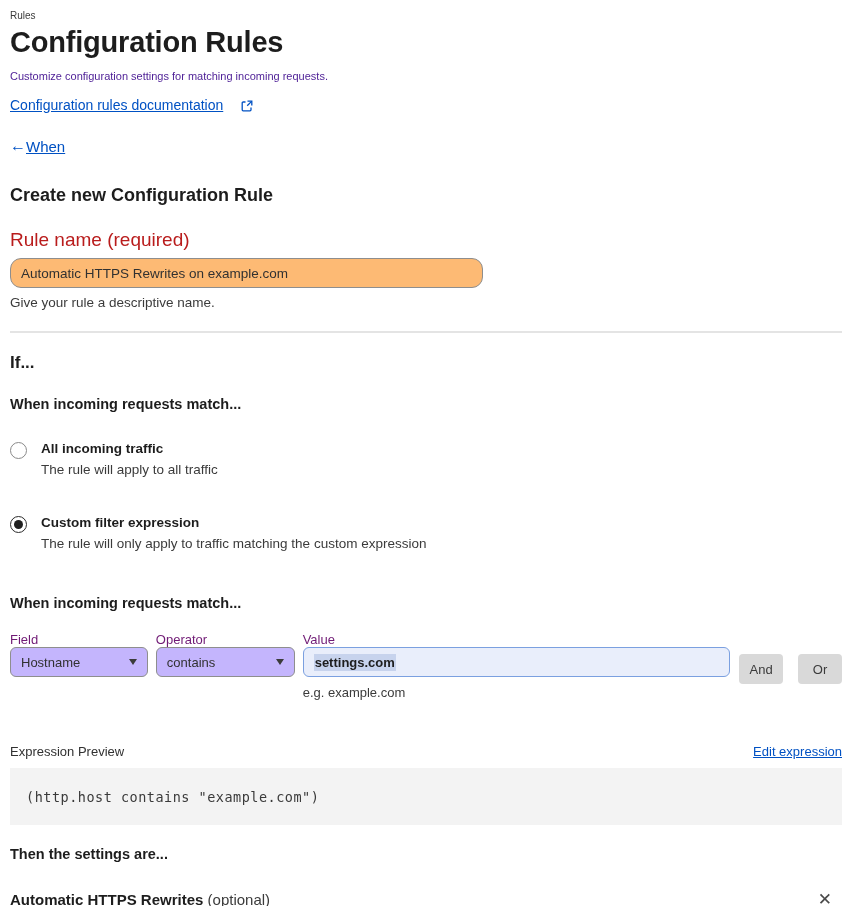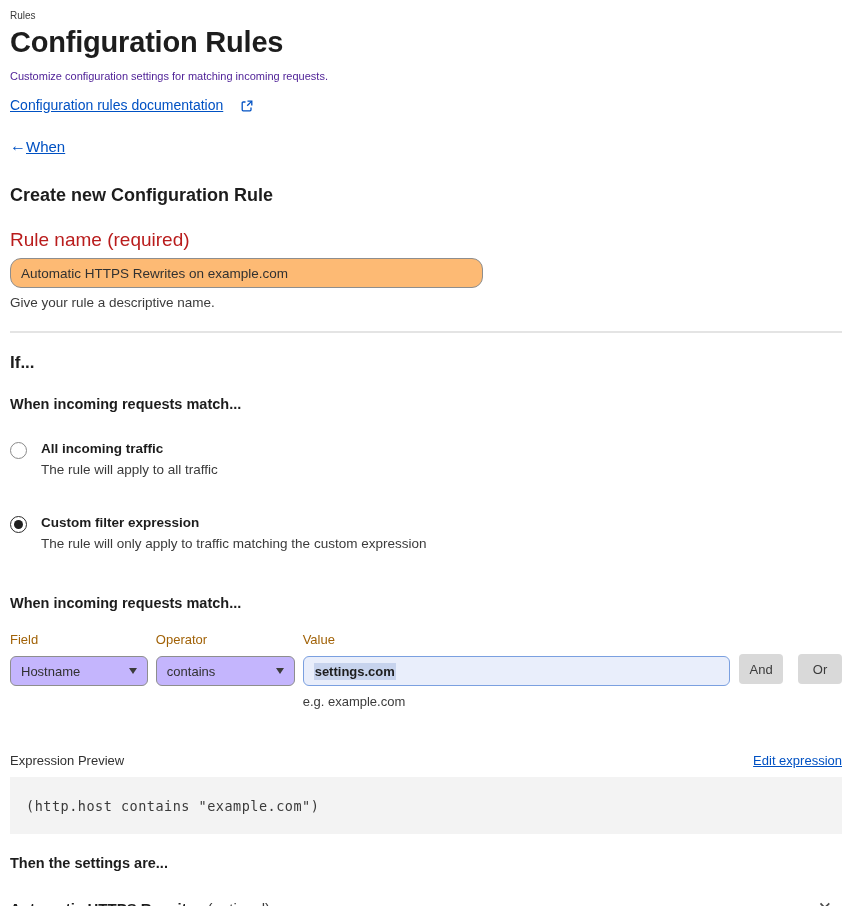--- a/index.html
+++ b/index.html
@@ -50,21 +50,21 @@
     content: ""; position: absolute; left: 3px; top: 3px;
     width: 9px; height: 9px; border-radius: 50%; background: #1f1f1f;
   }
   .radio-texts { margin-left: 14px; }
   .radio-label { font-size: 13.5px; font-weight: 700; color: #1d1d1d; }
   .radio-desc { font-size: 13.5px; color: #3b3b3b; margin-top: 6px; }
 
   
   .builder-heading { font-size: 14.5px; font-weight: 700; color: #1d1d1d; margin-top: 44px; }
   .builder-row { display: flex; margin-top: 21px; align-items: flex-start; }
-  .col-label { font-size: 13px; color: #a16207; margin-bottom: 9px; }
+  .col-label { font-size: 13px; color: #701a75; margin-bottom: 0; }
   .select-box {
     height: 30px; border: 1px solid #8e8e8e; border-radius: 6px;
     background: #c4b5fd; display: flex; align-items: center;
     justify-content: space-between; padding: 0 10px; cursor: pointer;
     font-size: 13px; color: #313131;
   }
   .chevron { width: 0; height: 0; border-left: 4.5px solid transparent; border-right: 4.5px solid transparent; border-top: 6px solid #3b3b3b; }
   .field-col { width: 138px; }
   .operator-col { width: 139px; margin-left: 8px; }
   .value-col { width: 428px; margin-left: 8px; }

